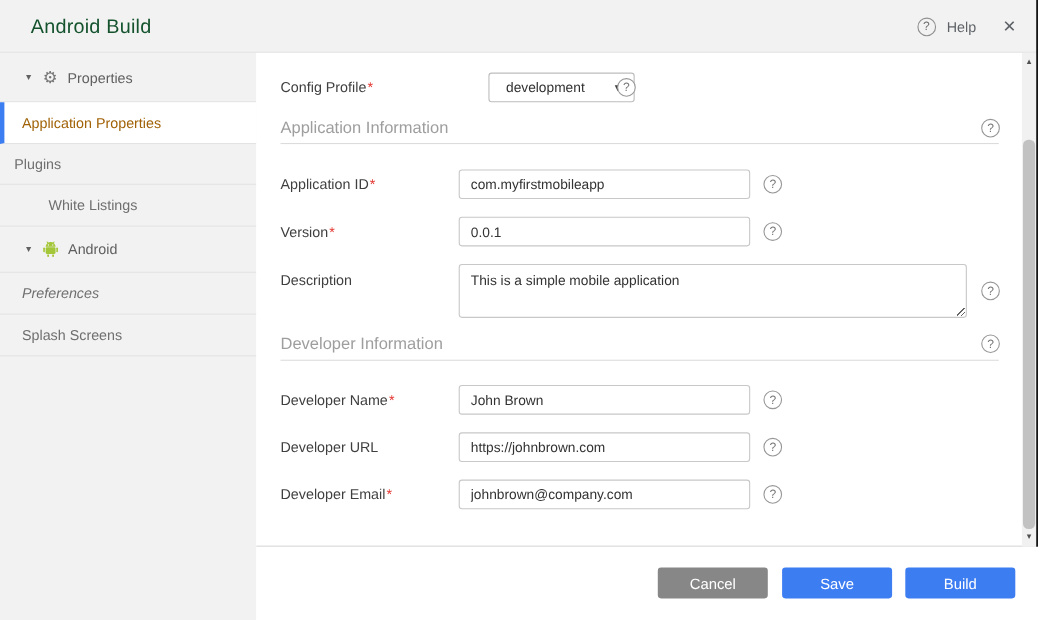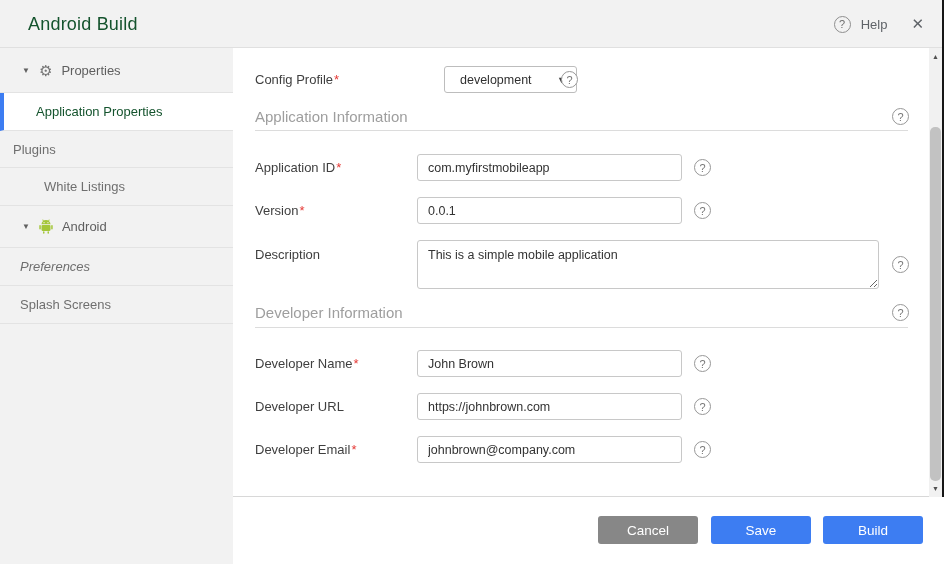--- a/index.html
+++ b/index.html
@@ -20,22 +20,22 @@
   .close-x { margin-left:14px; font-size:15px; color:#5f6368; cursor:pointer; }
 
   
   .sidebar { position:absolute; left:0; top:48px; width:233px; bottom:0;
              background:#f2f2f2; display:flex; flex-direction:column; }
   .side-row { display:flex; align-items:center; border-bottom:1px solid #e3e3e3;
               font-size:13px; color:#6f6f6f; padding-left:20px; cursor:pointer; }
   .side-group { padding-left:22px; color:#5f5f5f; gap:9px; }
   .tri { font-size:8px; color:#616161; }
   .gear { font-size:15px; color:#757575; line-height:1; }
-  .selected { background:#ffffff; border-left:4px solid #3d7df2; padding-left:32px;
-              color:#14532d; }
+  .selected { background:#ffffff; border-left:4px solid #3d7df2; padding-left:16px;
+              color:#a16207; }
   .android-svg { display:inline-flex; width:14px; height:15px; }
 
   
   .main { position:absolute; left:233px; top:48px; right:0; bottom:0; background:#fff; }
   .panel { position:absolute; left:0; top:0; right:0; height:449px;
            border-bottom:1px solid #d8d8d8; }
 
   .flabel { position:absolute; font-size:13px; color:#3f3f3f; }
   .req { color:#e53935; margin-left:1px; }
   .tinput { position:absolute; height:27px; border:1px solid #c8c8c8; border-radius:3px;

